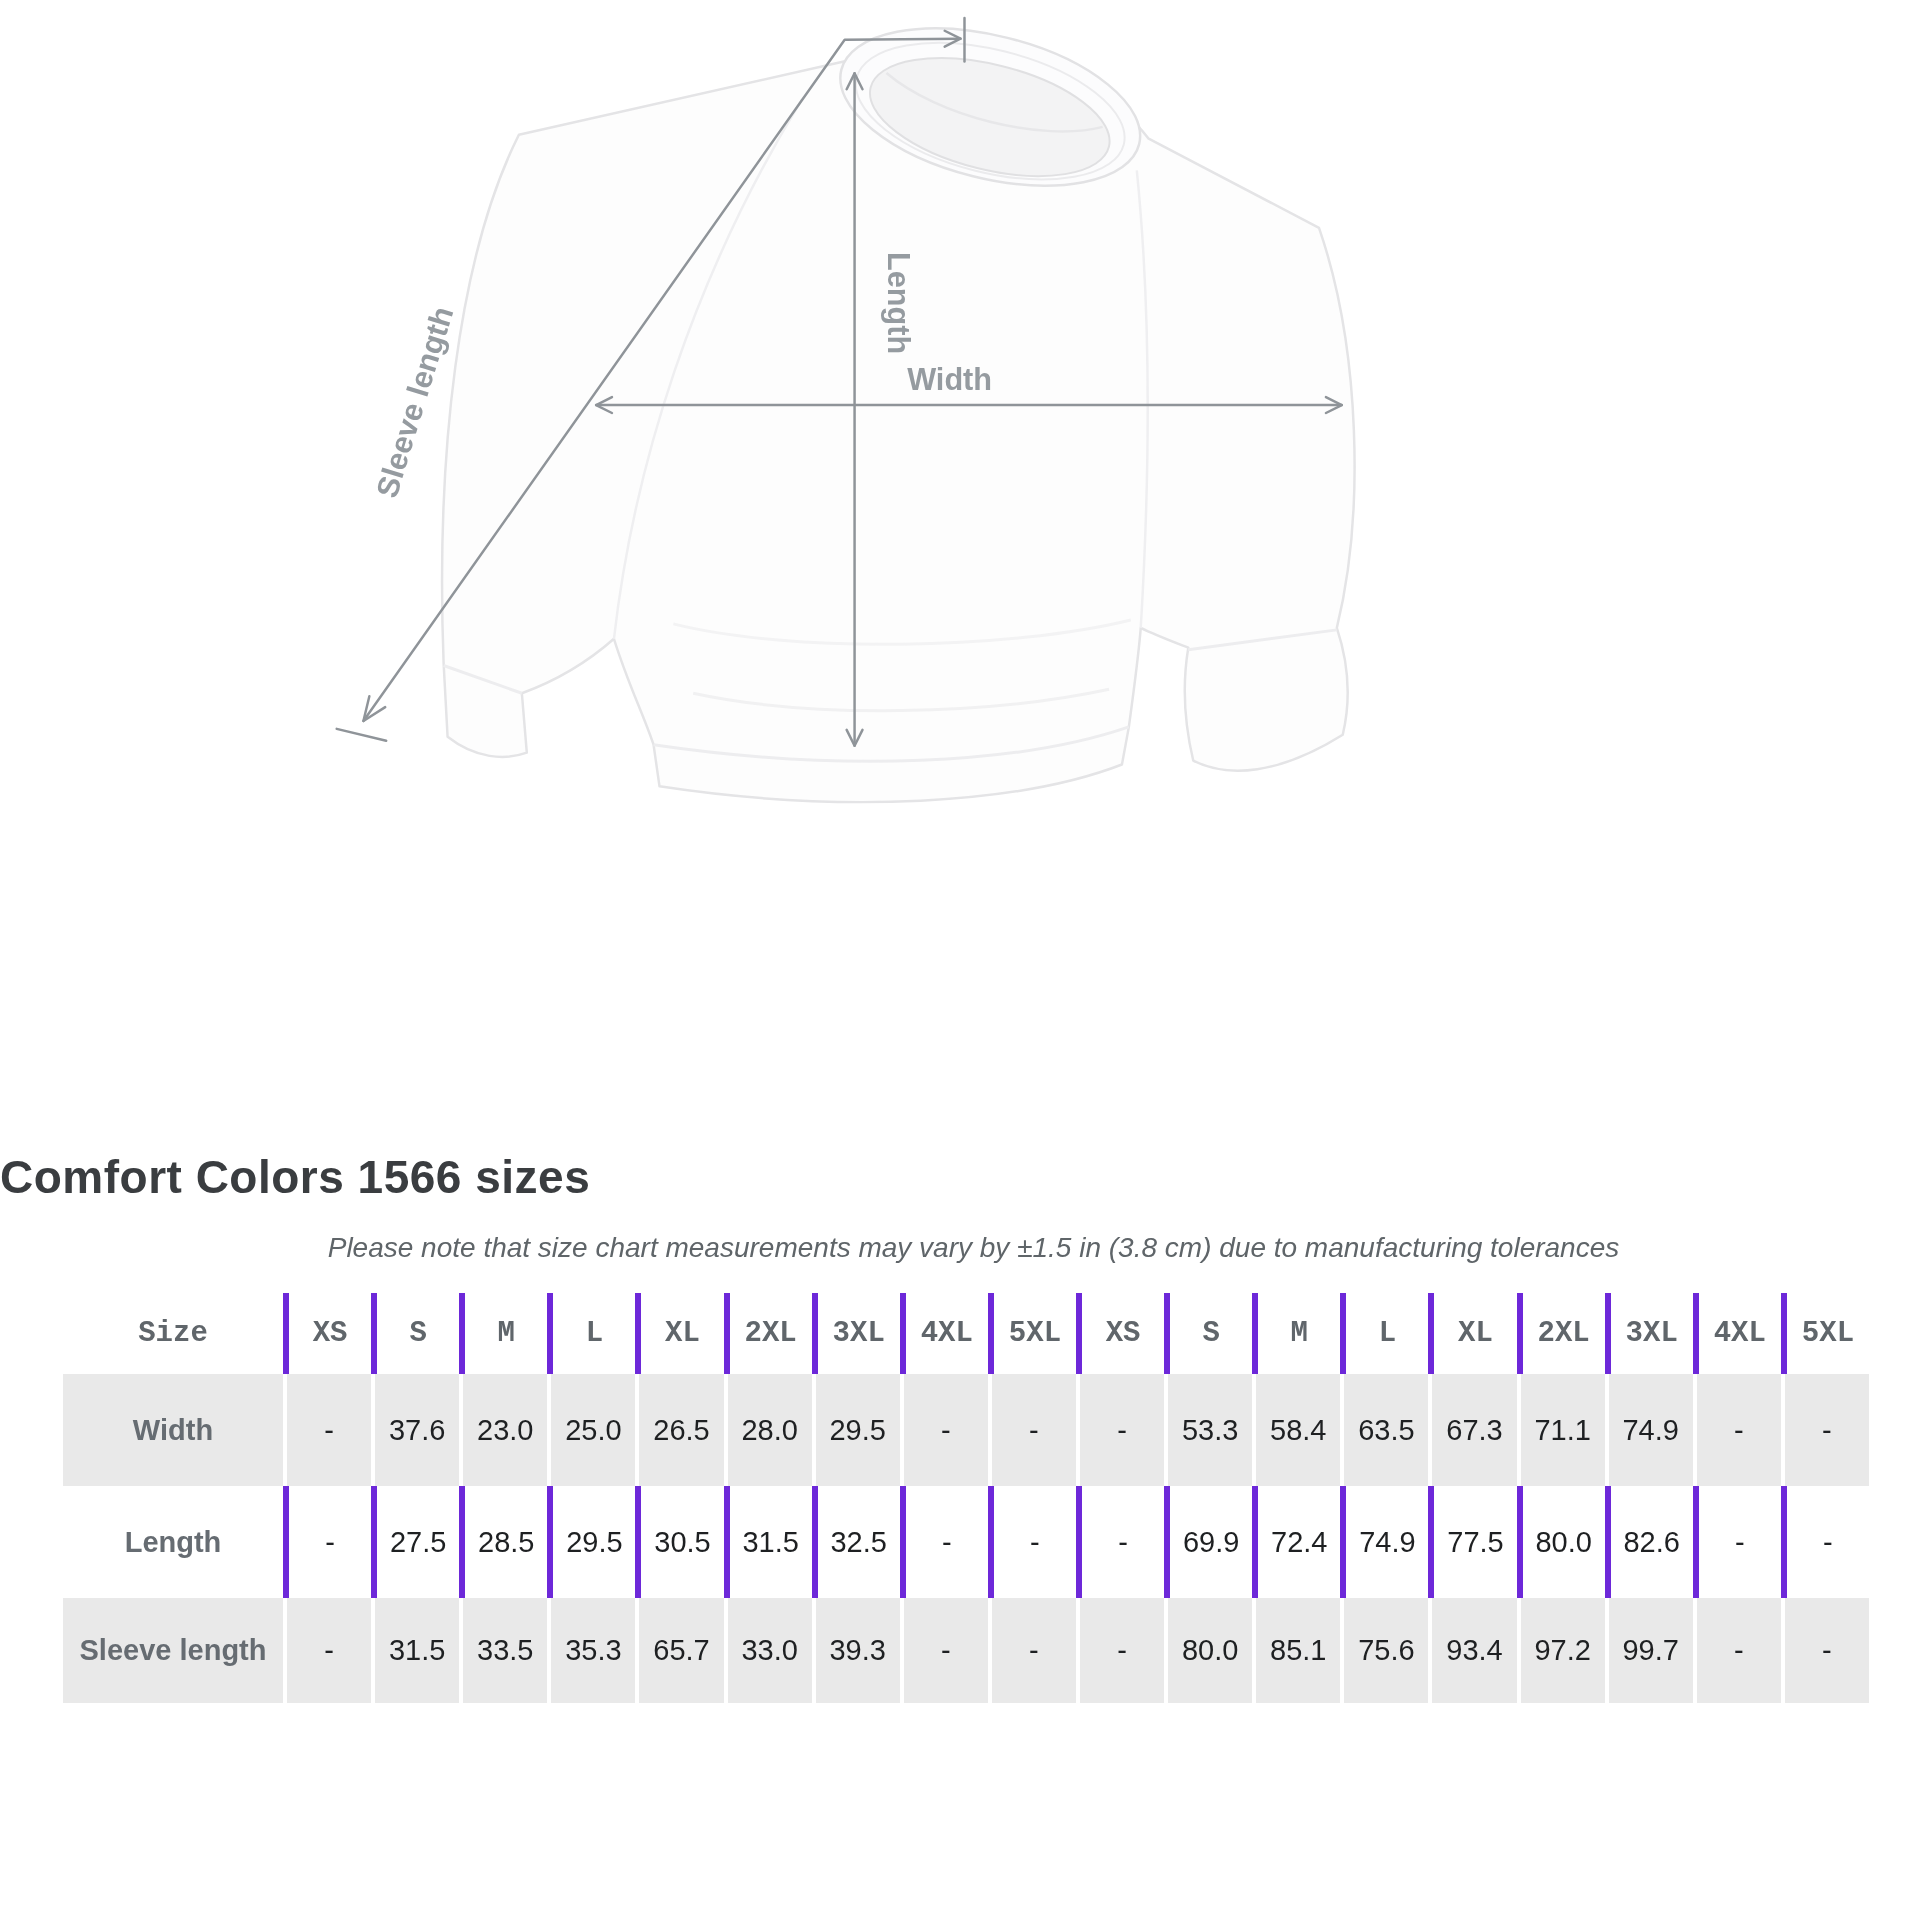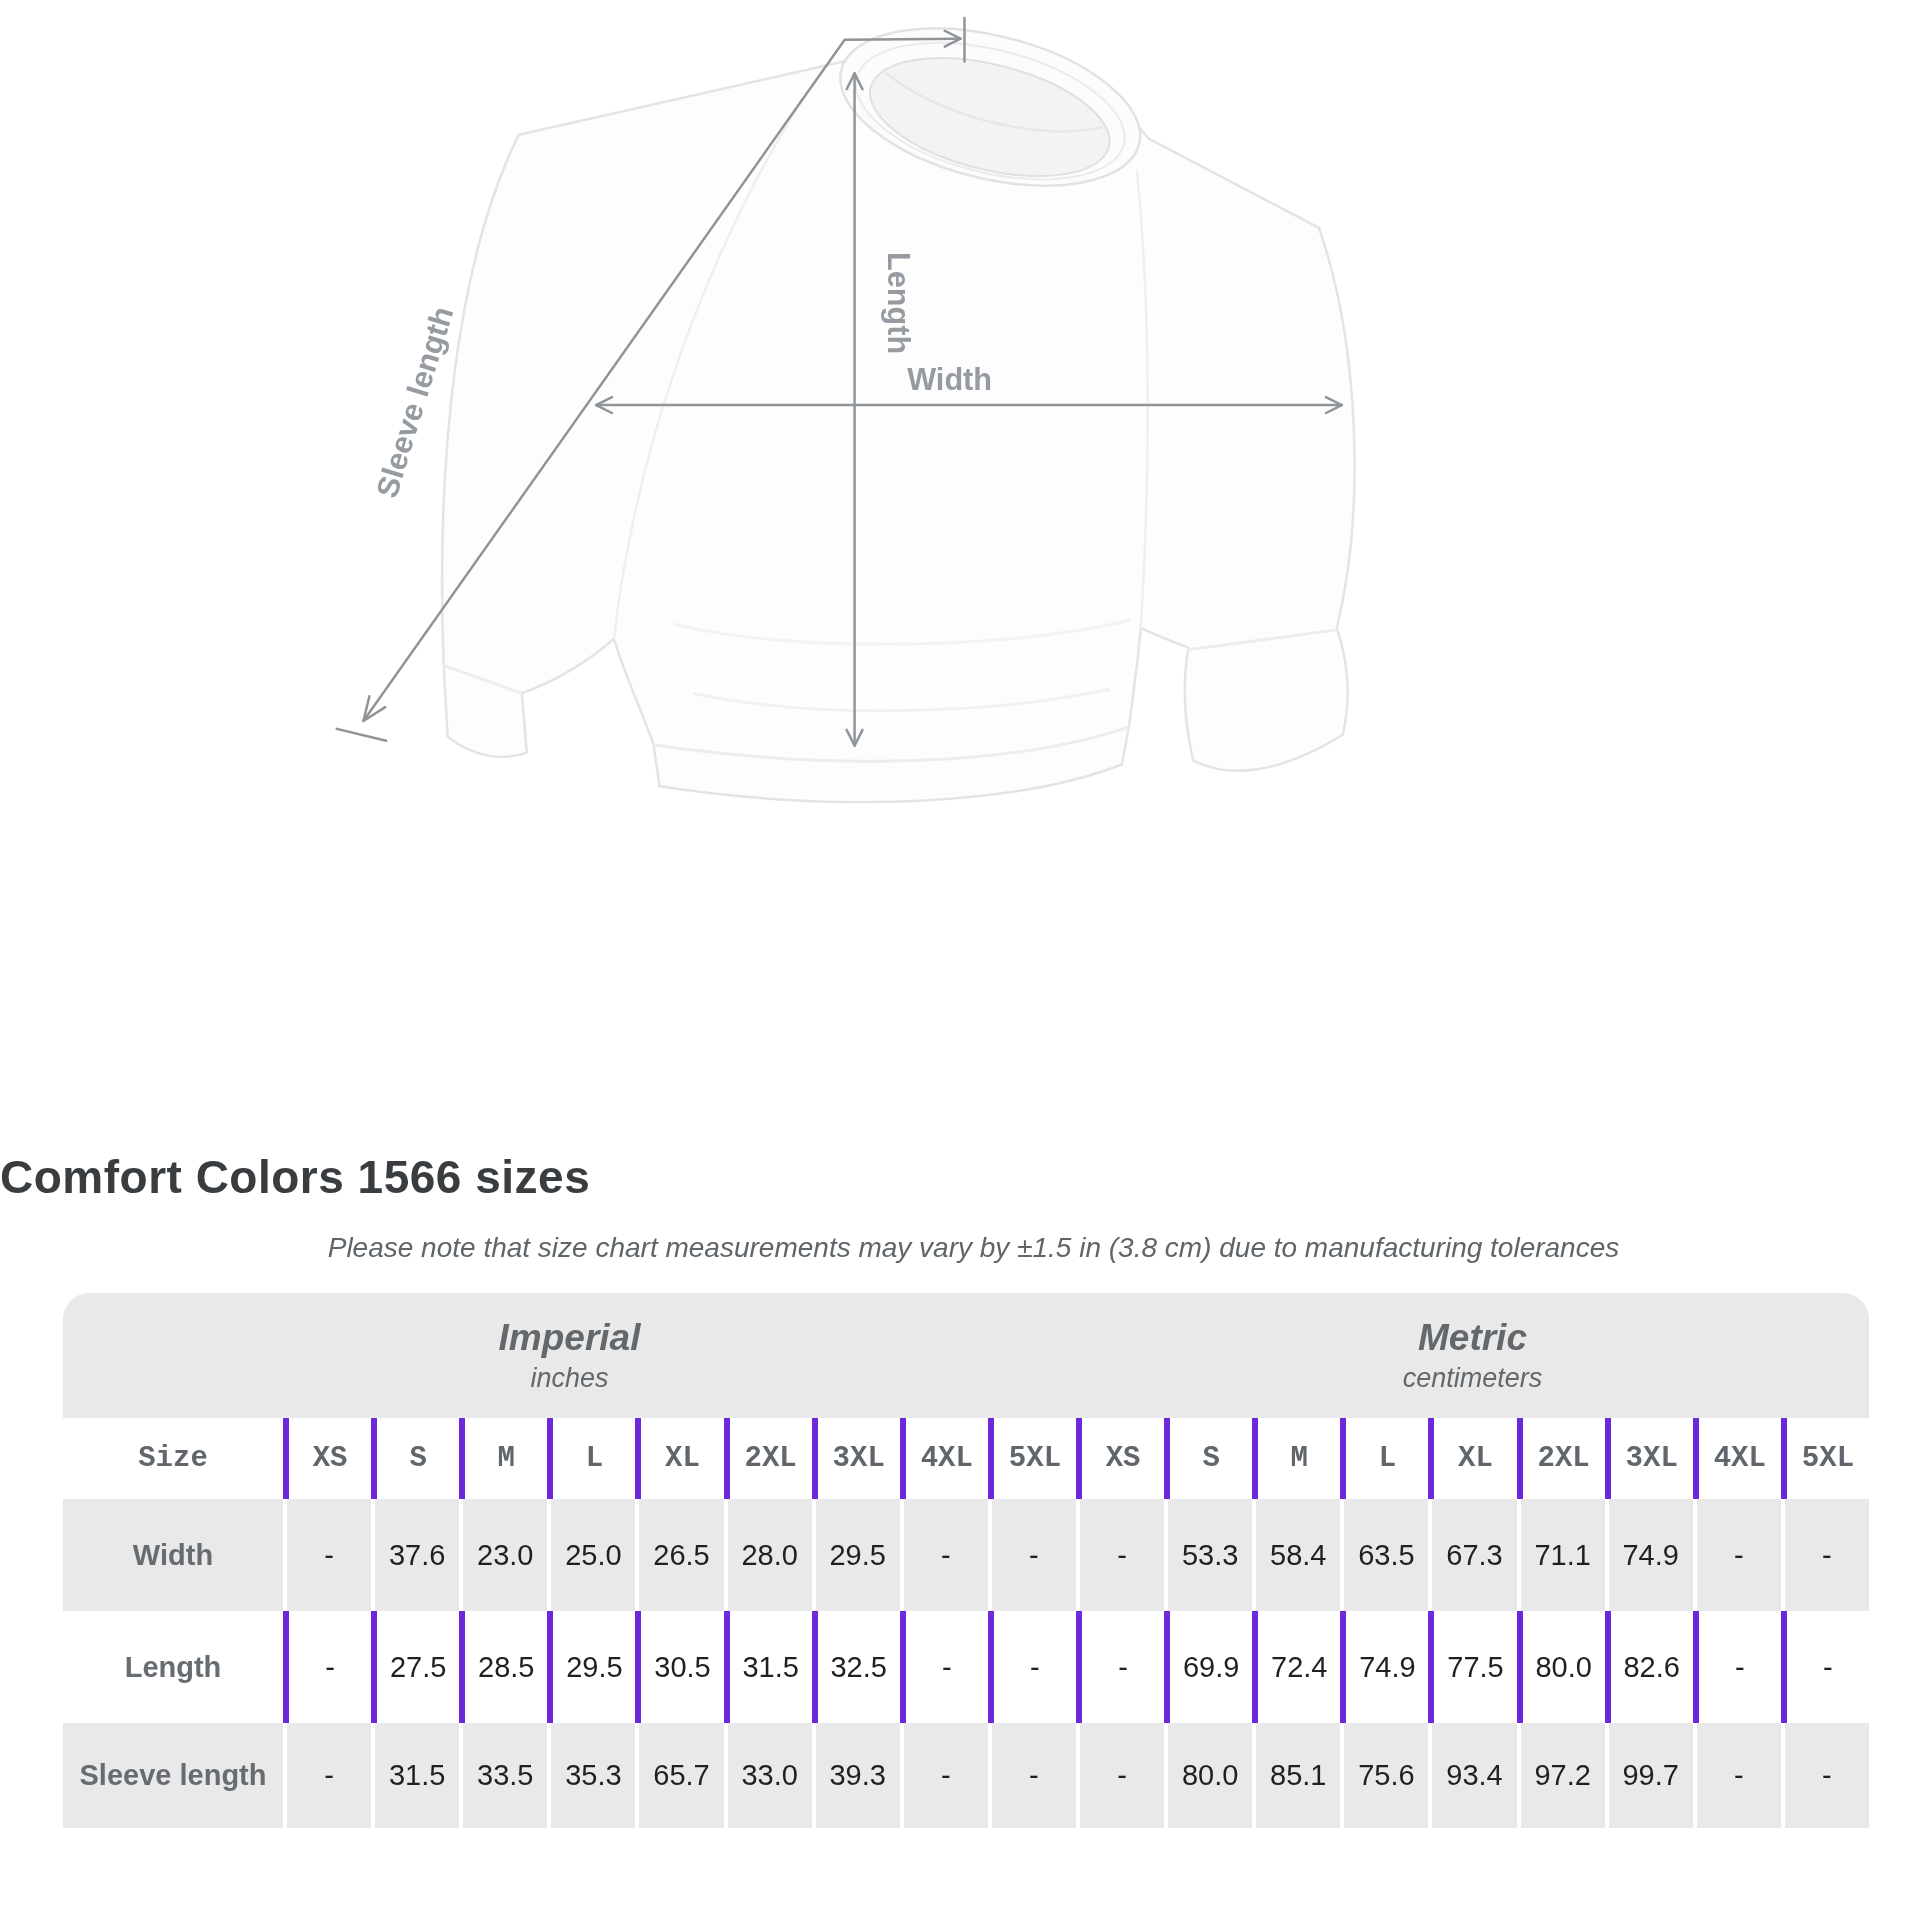--- a/index.html
+++ b/index.html
@@ -121,30 +121,20 @@
 
     <text class="ann-label" transform="translate(429 409) rotate(-73)" text-anchor="middle">Sleeve length</text>
     <text class="ann-label" transform="translate(897 306) rotate(90)" text-anchor="middle">Length</text>
     <text class="ann-label" x="959" y="394" text-anchor="middle">Width</text>
   </svg>
 
   <div class="title">Comfort Colors 1566 sizes</div>
   <div class="subtitle">Please note that size chart measurements may vary by ±1.5 in (3.8 cm) due to manufacturing tolerances</div>
 
   <div class="size-table">
-    <div class="unit-band">
-      <div class="unit-group">
-        <div class="unit-name">Imperial</div>
-        <div class="unit-sub">inches</div>
-      </div>
-      <div class="unit-group">
-        <div class="unit-name">Metric</div>
-        <div class="unit-sub">centimeters</div>
-      </div>
-    </div>
     <div class="trow header light">
         <div class="cell rowlabel">Size</div>
         <div class="cell">XS</div>
         <div class="cell">S</div>
         <div class="cell">M</div>
         <div class="cell">L</div>
         <div class="cell">XL</div>
         <div class="cell">2XL</div>
         <div class="cell">3XL</div>
         <div class="cell">4XL</div>

